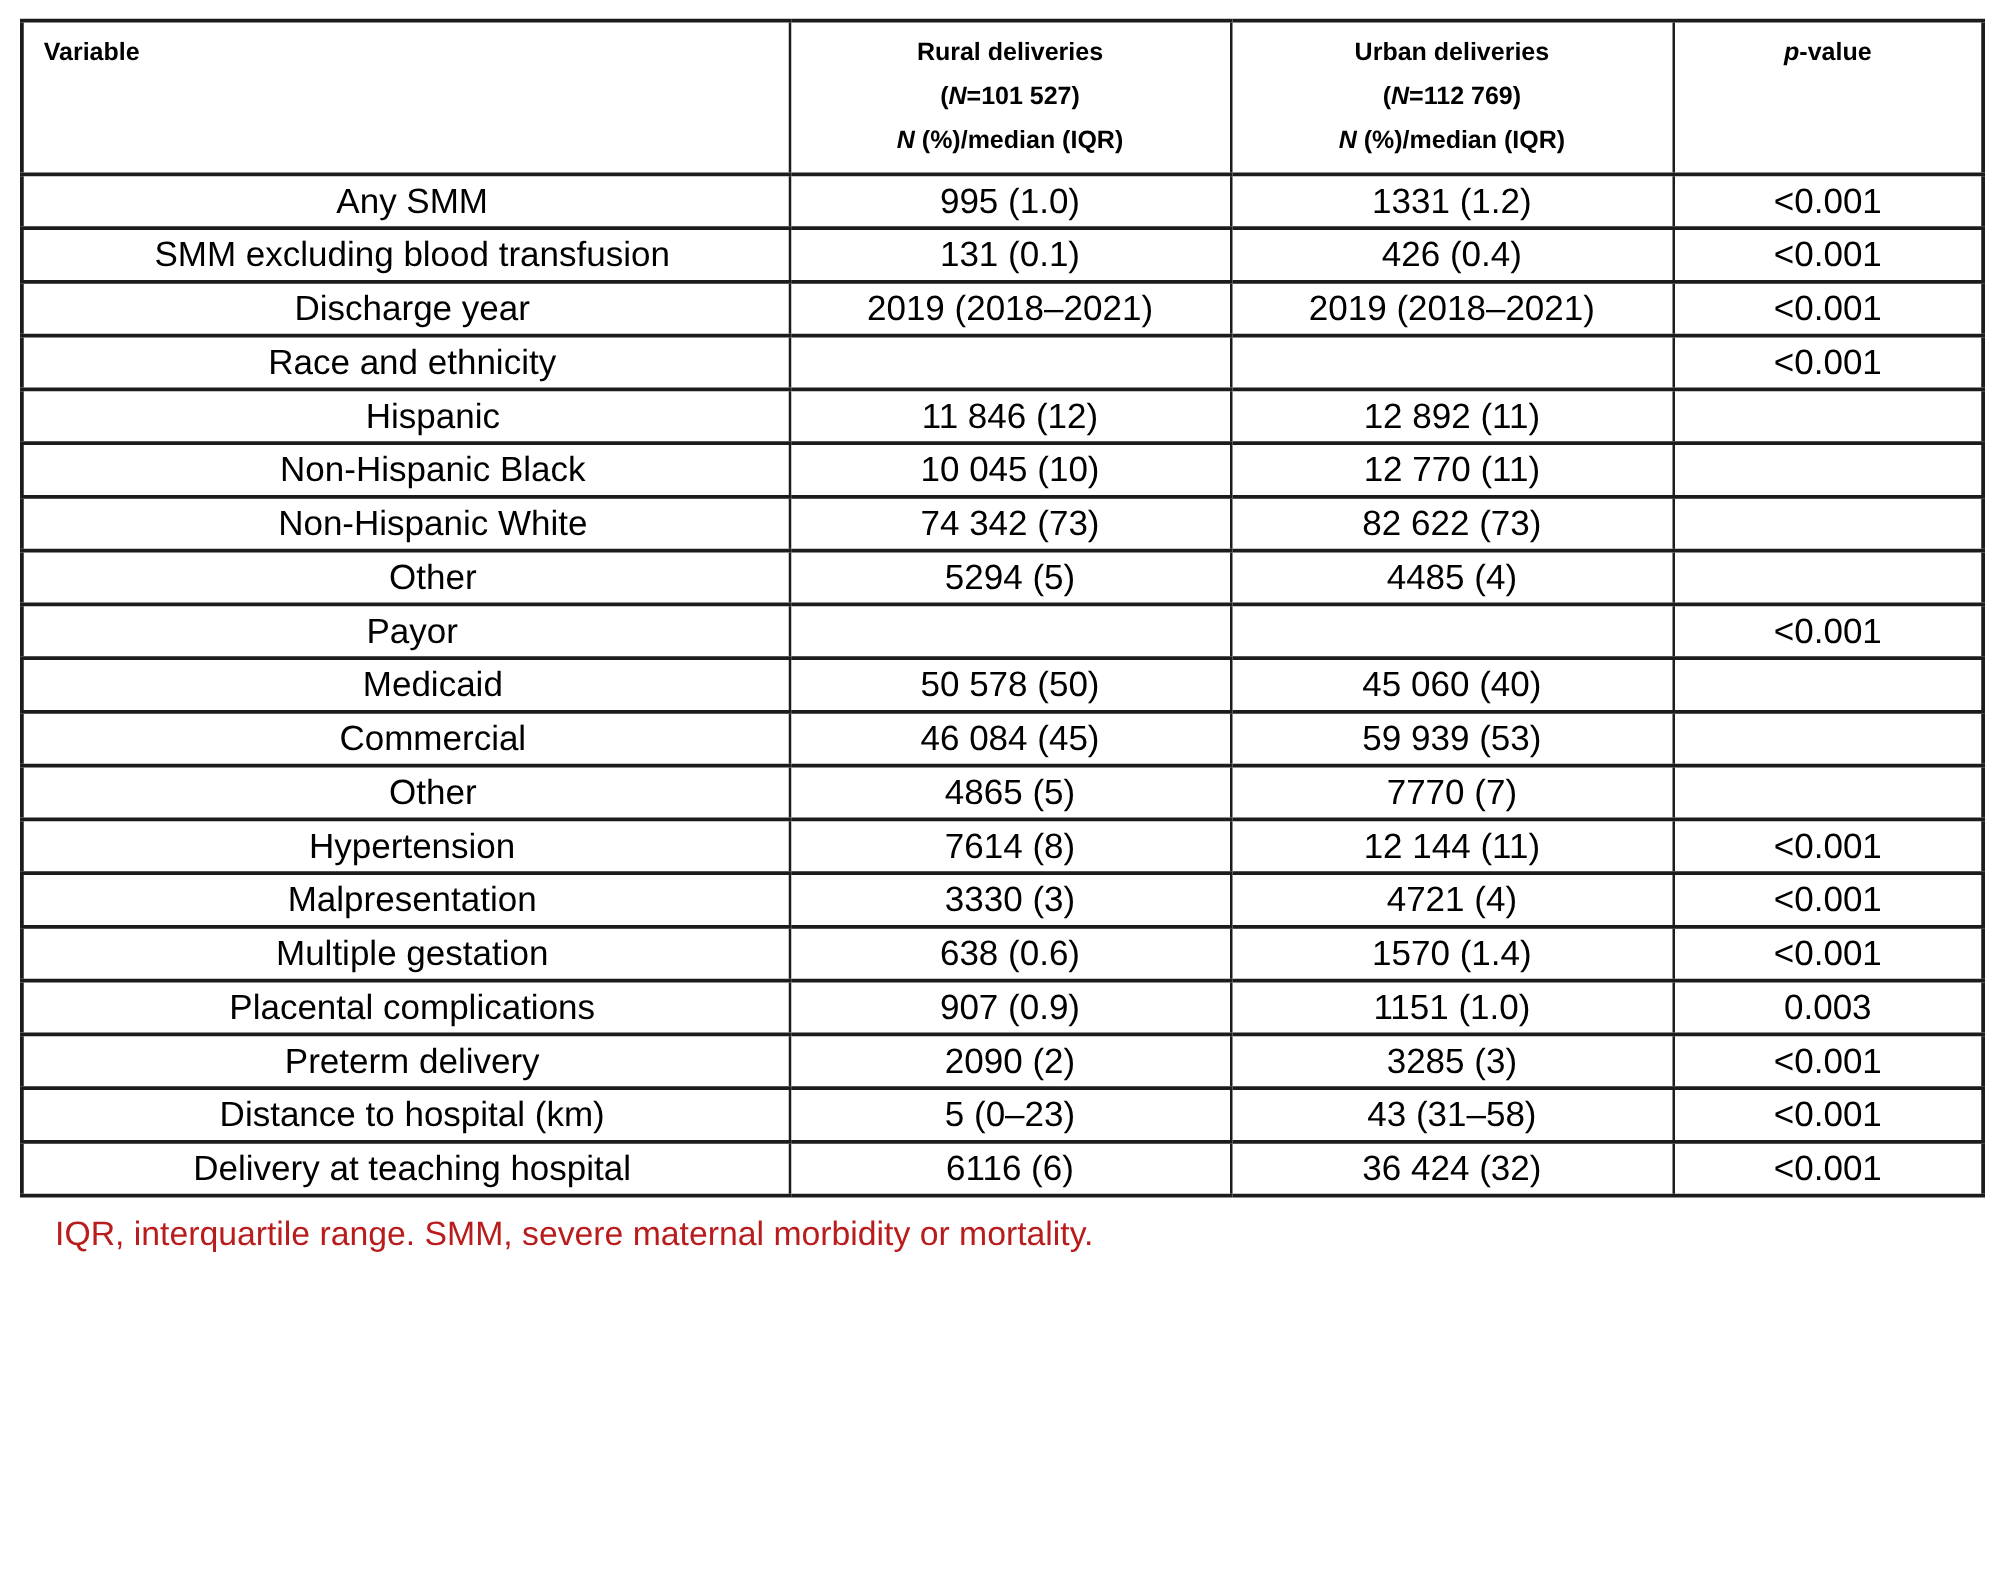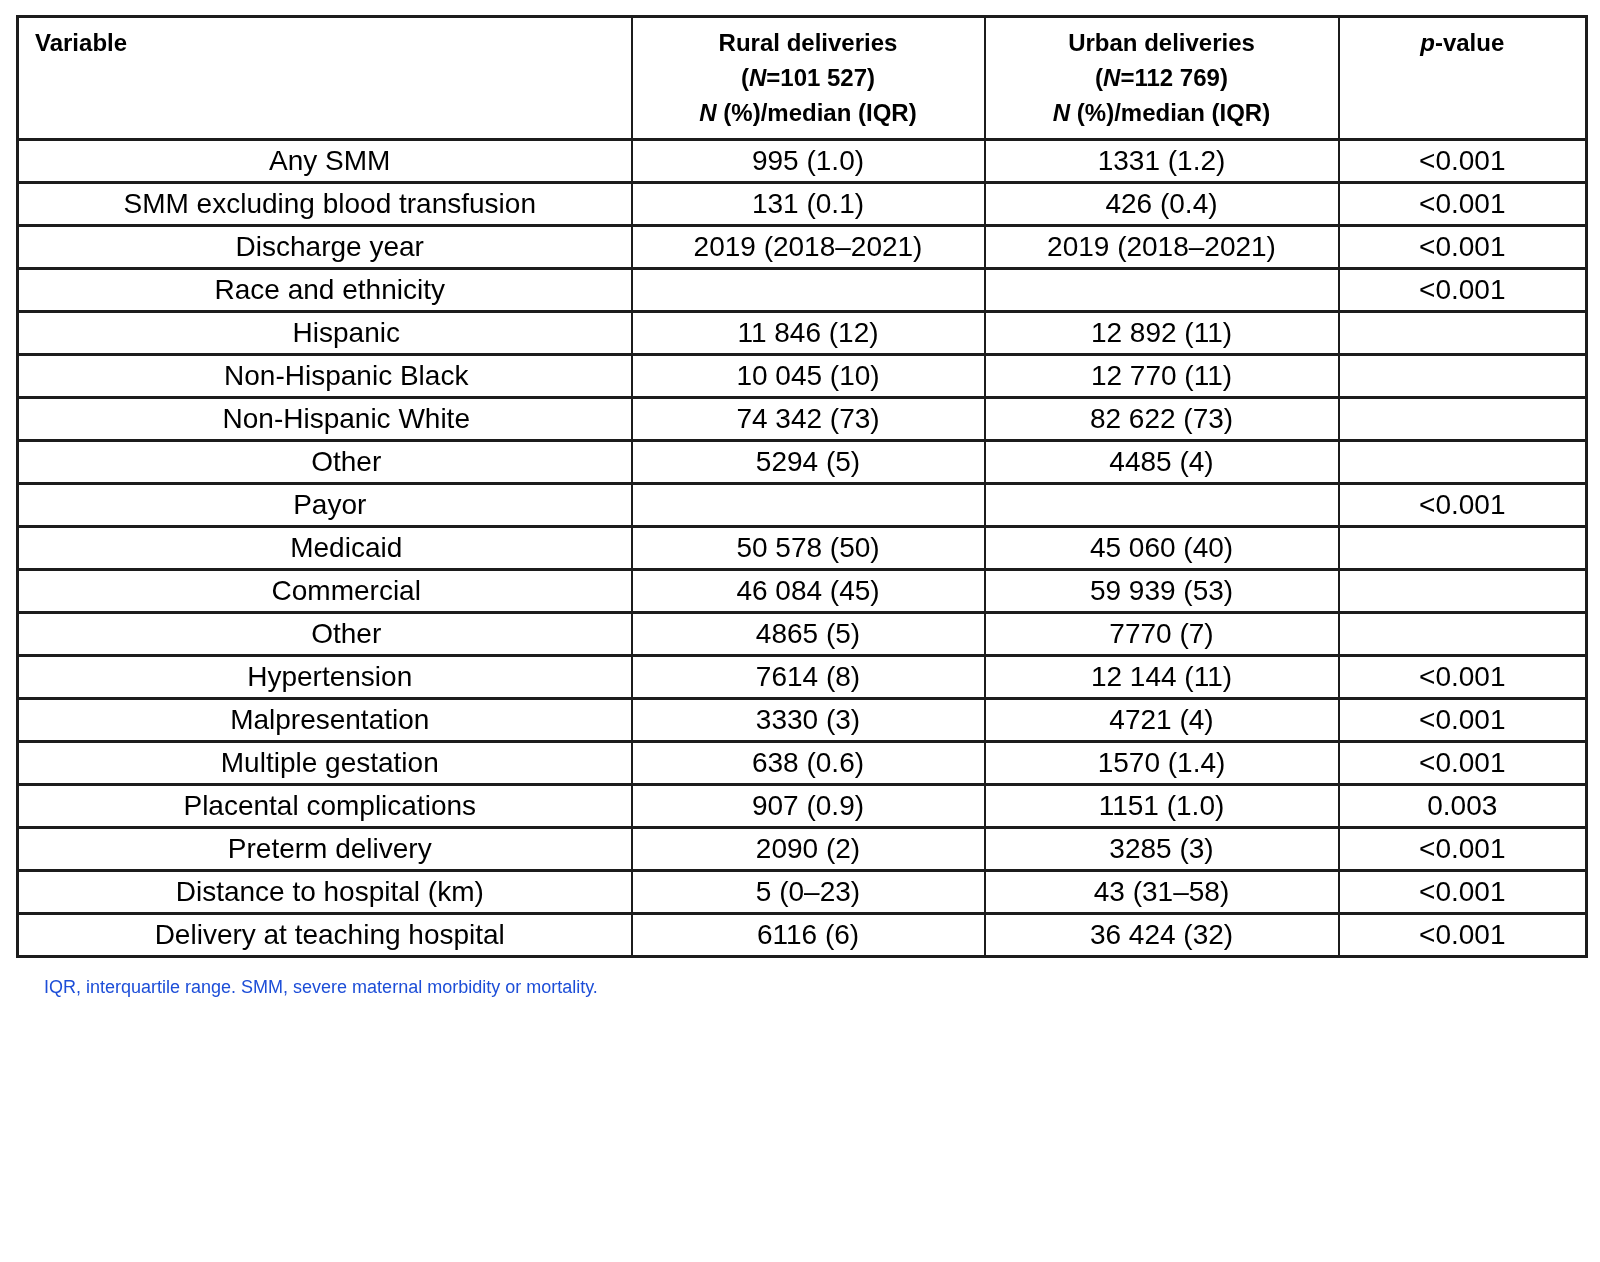--- a/index.html
+++ b/index.html
@@ -23,44 +23,44 @@
   table.summary, table.summary th, table.summary td {
     border: 2px solid #1c1c1c;
   }
   table.summary { border-width: 3px; }
   table.summary th, table.summary td {
     border-top-width: 3px;
     border-bottom-width: 3px;
   }
   th {
     vertical-align: top;
-    font-size: 24px;
+    font-size: 20px;
     font-weight: bold;
     line-height: 35px;
     padding: 7px 6px 6px 6px;
     height: 123px;
   }
   th.var-head { text-align: left; padding-left: 16px; }
   th.num-head, th.p-head { text-align: center; }
   td {
     font-size: 28px;
     line-height: 30px;
     height: 43px;
     padding: 4px 6px;
     white-space: nowrap;
     vertical-align: middle;
   }
   td.var { text-align: center; padding-left: 16px; }
   td.var.indent { padding-left: 49px; }
   td.num, td.pval { text-align: center; }
   .footnote {
-    font-size: 18px;
+    font-size: 27px;
     line-height: 32px;
     margin: 13px 0 0 28px;
-    color: #1d4ed8;
+    color: #b91c1c;
   }
   i { font-style: italic; }
 </style>
 </head>
 <body>
 
 <div class="page">
   <table class="summary">
     <colgroup>
       <col style="width:614px">

